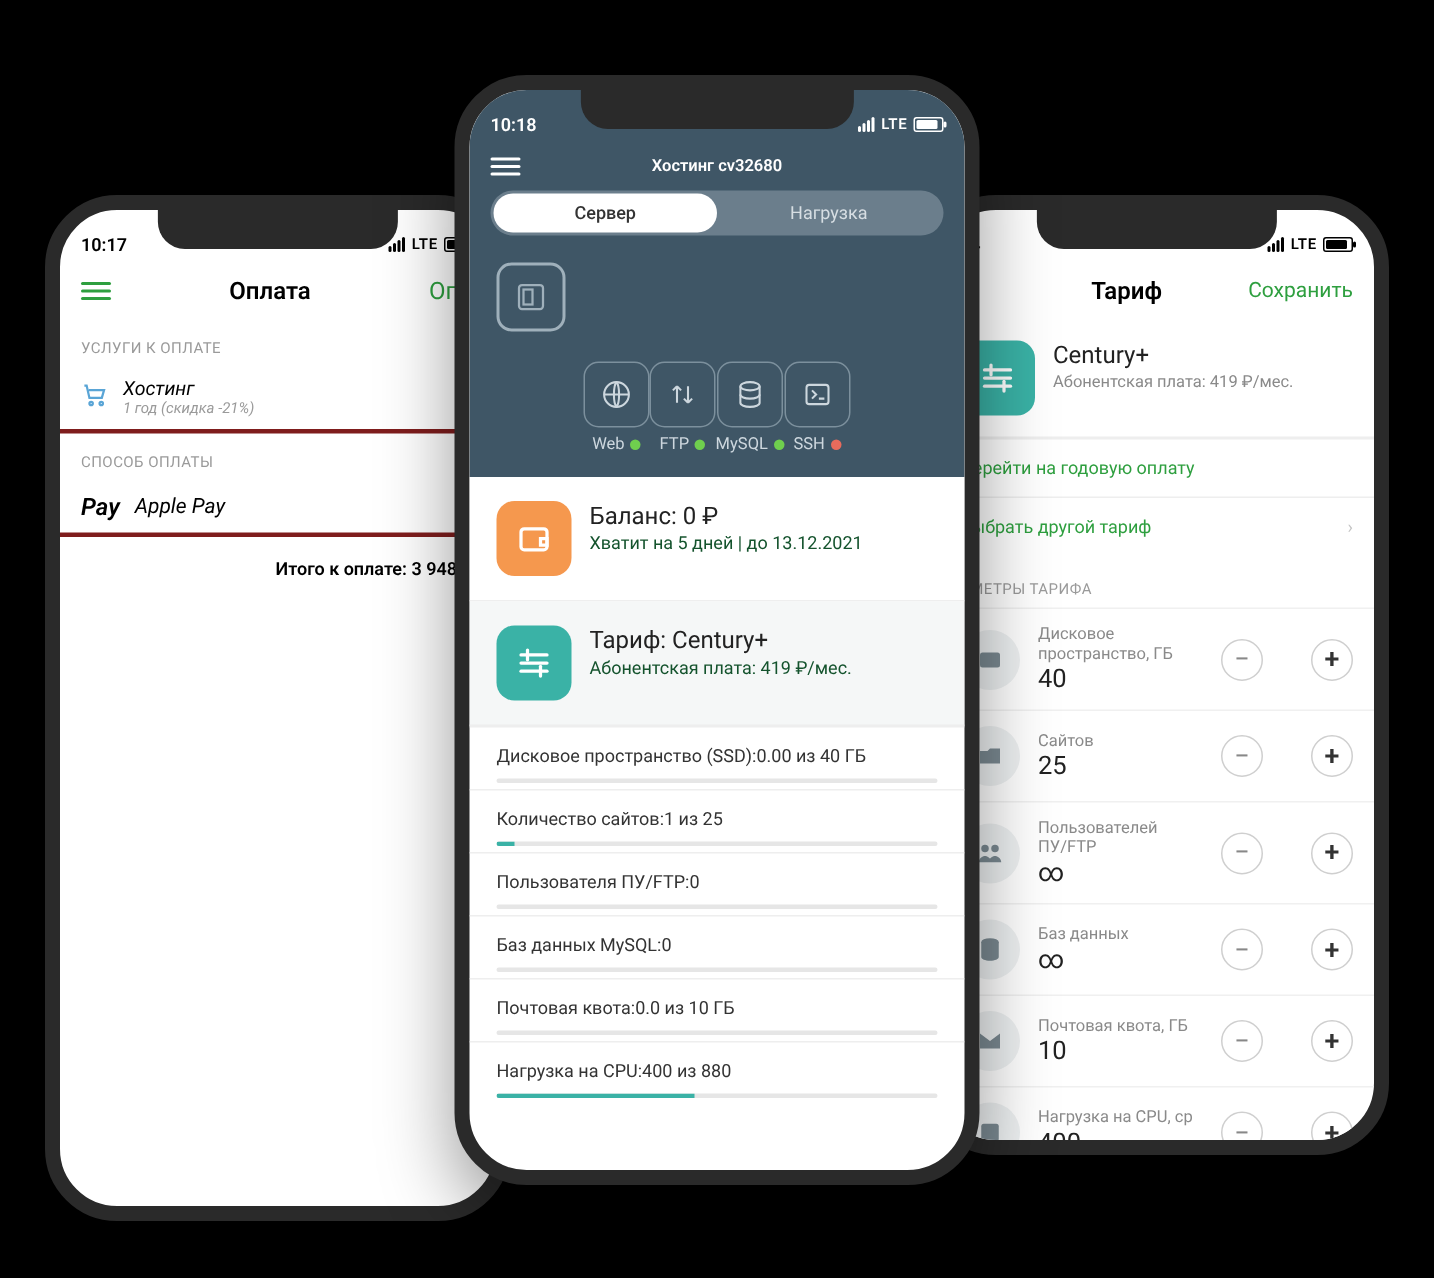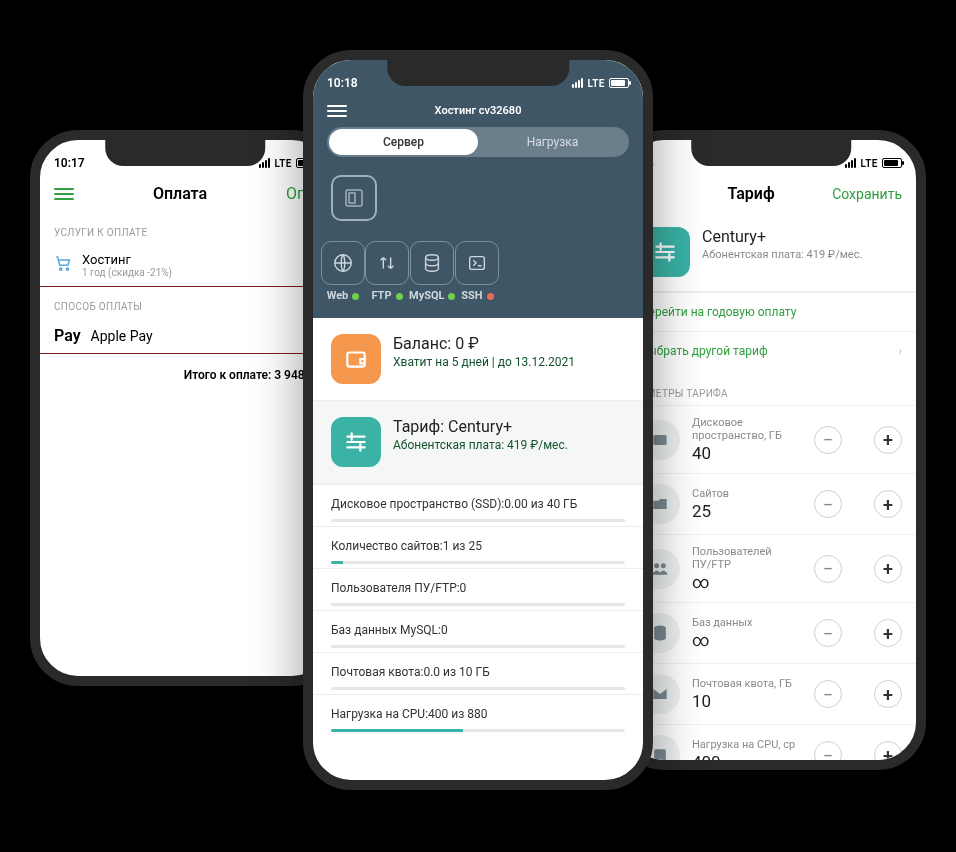--- a/index.html
+++ b/index.html
@@ -10,21 +10,21 @@
     position: relative;
   }
   .phone {
     position: absolute;
     background: #fff;
     border: 10px solid #2a2a2a;
     border-radius: 48px;
     overflow: hidden;
     box-shadow: 0 20px 50px rgba(0,0,0,.4);
   }
-  .phone.left   { left: 30px;  top: 130px; width: 310px; height: 556px; z-index: 1; }
+  .phone.left   { left: 30px;  top: 130px; width: 310px; height: 684px; z-index: 1; }
   .phone.right  { right: 30px; top: 130px; width: 310px; height: 640px; z-index: 1; }
   .phone.center { left: 50%; transform: translateX(-50%); top: 50px; width: 350px; height: 740px; z-index: 5; }
   .notch {
     position: absolute; top: 0; left: 50%; transform: translateX(-50%);
     width: 55%; height: 26px; background: #2a2a2a;
     border-radius: 0 0 18px 18px; z-index: 20;
   }
   .statusbar {
     height: 38px; display: flex; align-items: center; justify-content: space-between;
     padding: 8px 14px 0; font-size: 12px; font-weight: 600;
@@ -40,39 +40,39 @@
     display: flex; align-items: center; justify-content: space-between;
     padding: 6px 14px 10px; font-size: 16px;
   }
   .header .title { font-weight: 600; flex:1; text-align:center; }
   .green { color: #2e9f3f; }
   .ham { display:flex; flex-direction:column; gap:3px; width:20px; cursor:pointer;}
   .ham i{height:2px; background:currentColor; border-radius:1px;}
   
   .l-section-title { font-size: 10px; color:#9a9a9a; padding: 14px 14px 6px; letter-spacing: .3px;}
   .l-row { display:flex; align-items:center; gap:10px; padding: 8px 14px; }
-  .l-row.border{ border-bottom:1px solid #7f1d1d;}
+  .l-row.border{ border-bottom:3px solid #7f1d1d;font-style:italic;}
   .l-sub { font-size:10px; color:#9a9a9a; }
   .l-total { padding: 14px 14px; font-size: 12px; font-weight:600; text-align:right;}
   .cart-icon { color:#5aa5d6; font-size:16px;}
   
   .center .statusbar, .center .header { color:#fff; }
   .c-top { background:#3f5666; }
   .tabseg {
     margin: 0 14px 14px; background:#6b7e8c; border-radius: 18px; display:flex; padding:2px;
   }
   .tabseg .seg{ flex:1; text-align:center; font-size:12px; padding:6px 0; border-radius:16px; color:#d7dee3; cursor:pointer;}
   .tabseg .seg.active{ background:#fff; color:#333; font-weight:500;}
   .c-server { display:flex; gap:12px; padding: 4px 18px 16px; align-items:flex-start;}
   .box-icon{ width:46px;height:46px;border:2px solid #9fb0bb;border-radius:10px;display:flex;align-items:center;justify-content:center;}
   .c-server .txt .line1{color:#fff;font-size:16px;}
   .c-server .txt .line2{color:#b8c5ce;font-size:12px;margin-top:2px;}
   .dot{display:inline-block;width:7px;height:7px;border-radius:50%;margin-left:4px;vertical-align:middle;}
   .dot.g{background:#6fcf4e;} .dot.r{background:#e86b5c;}
-  .svc-row{display:flex;justify-content:flex-start;padding:4px 8px 16px;font-weight:bold;}
+  .svc-row{display:flex;justify-content:center;padding:4px 8px 16px;}
   .svc{display:flex;flex-direction:column;align-items:center;gap:4px;color:#cdd7de;font-size:11px;}
   .svc .ico{width:44px;height:44px;border:1.5px solid #7c909d;border-radius:10px;display:flex;align-items:center;justify-content:center;color:#cdd7de;}
   .c-card{display:flex;gap:12px;padding:16px 18px;border-bottom:1px solid #eee;align-items:flex-start;background:#fff;}
   .big-ico{width:50px;height:50px;border-radius:12px;display:flex;align-items:center;justify-content:center;color:#fff;flex-shrink:0;}
   .big-ico.orange{background:#f5984e;}
   .big-ico.teal{background:#3ab2a6;}
   .c-card .t1{font-size:16px;color:#222;}
   .c-card .t2{font-size:12px;color:#14532d;margin-top:2px;}
   .stat{padding:12px 18px 4px;border-top:1px solid #eee;}
   .stat .srow{display:flex;font-size:12px;color:#333;}

